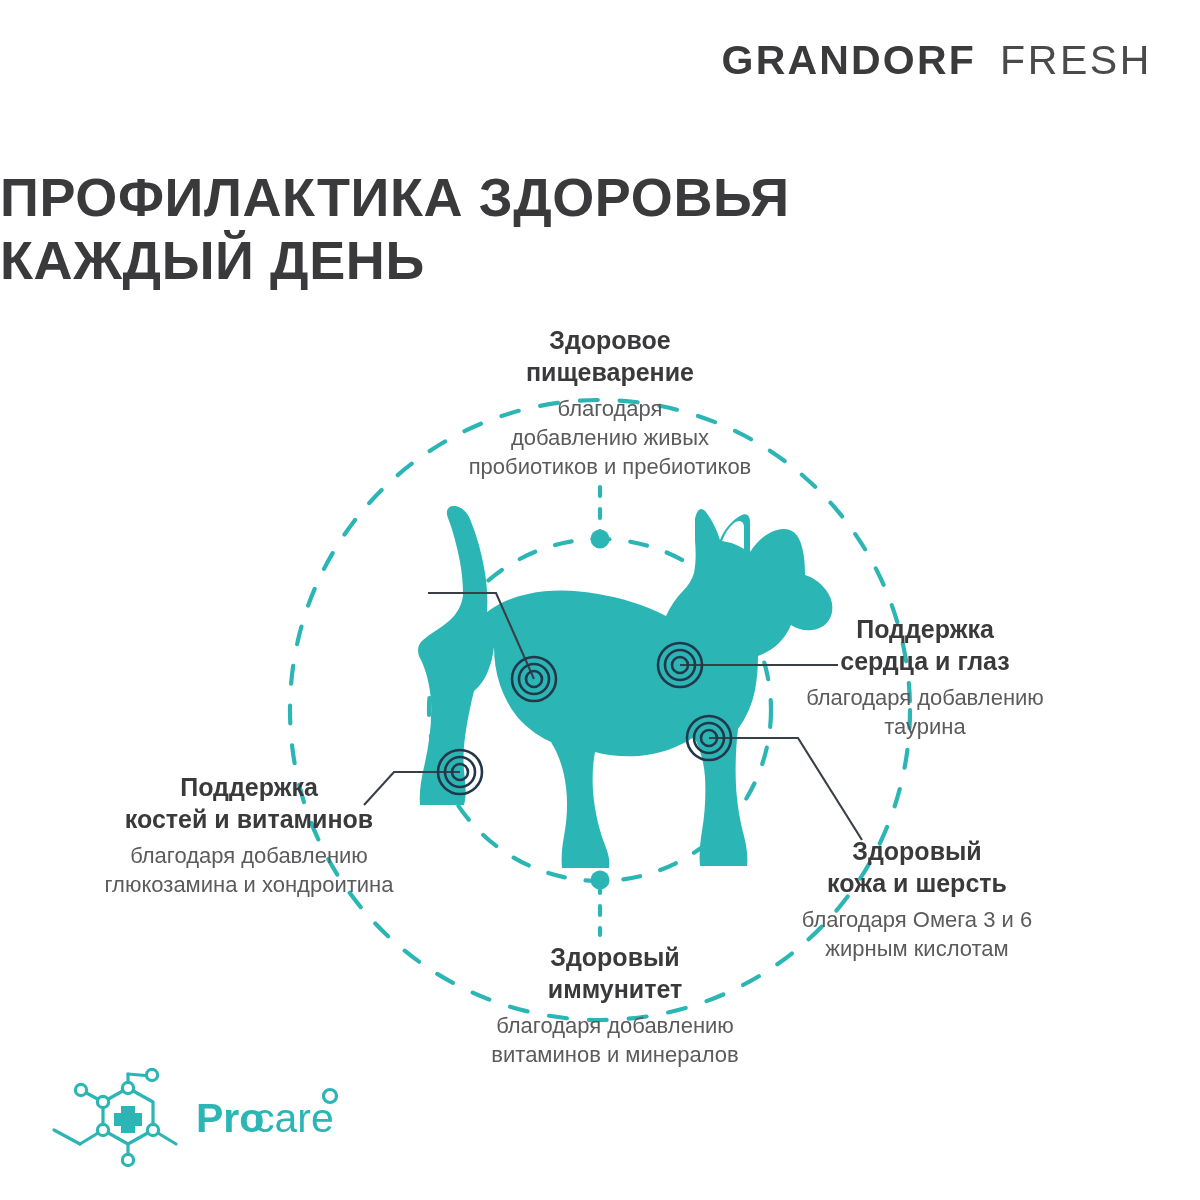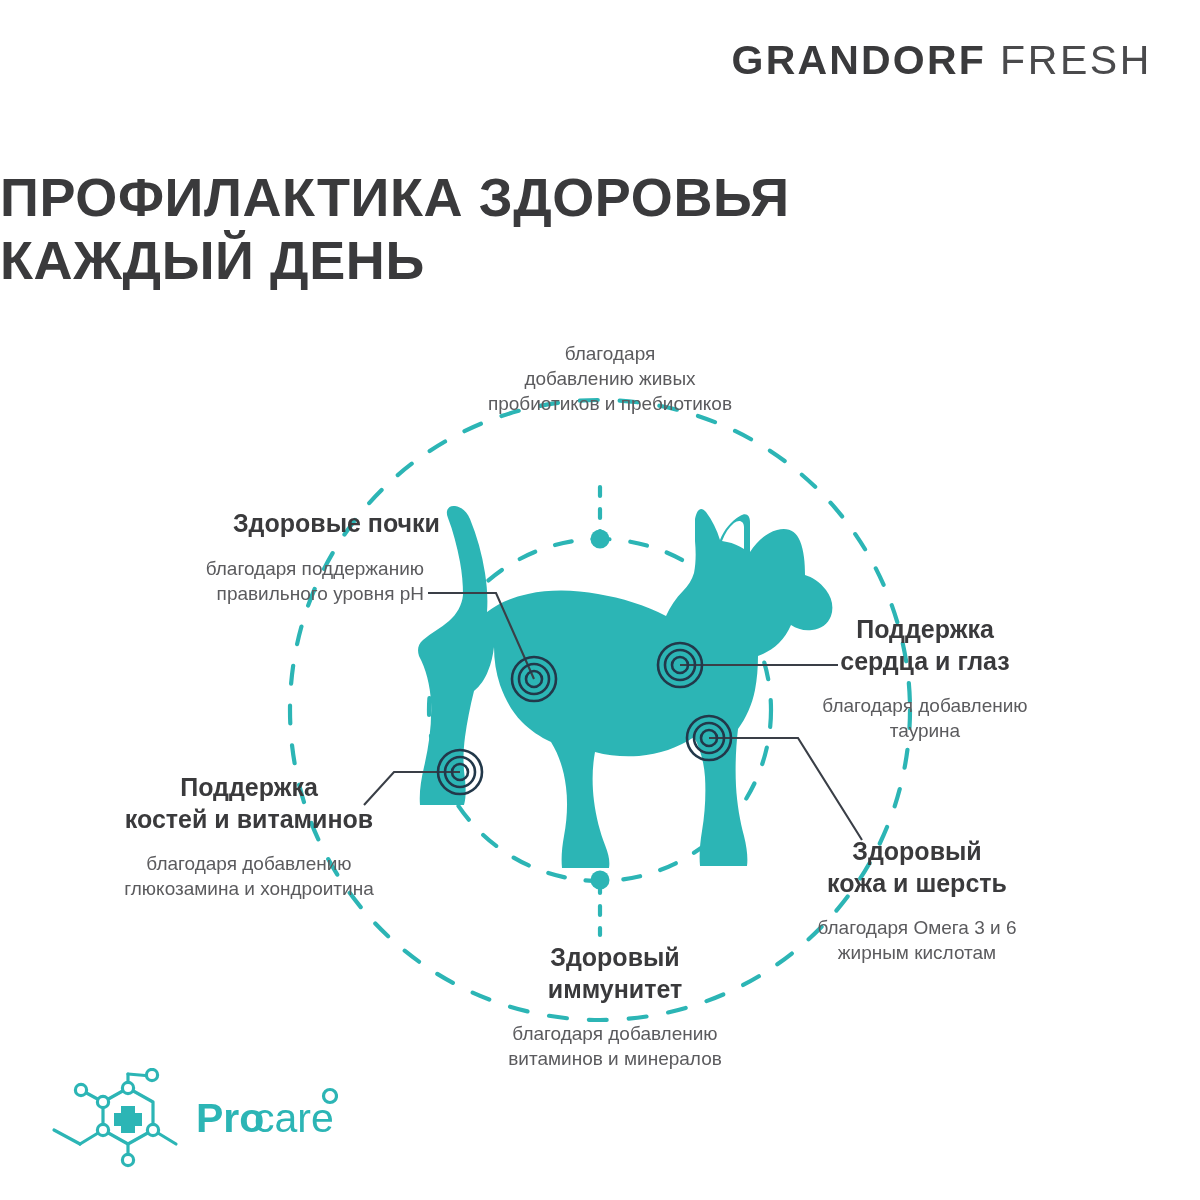--- a/index.html
+++ b/index.html
@@ -20,21 +20,21 @@
     overflow: hidden;
   }
 
   
   .brand {
     position: absolute;
     top: 40px;
     right: 48px;
     display: flex;
     align-items: baseline;
-    gap: 14px;
+    gap: 24px;
     line-height: 1;
   }
   .brand-strong {
     font-size: 41px;
     font-weight: 700;
     letter-spacing: 2.2px;
     color: #3a3a3c;
   }
   .brand-light {
     font-size: 41px;
@@ -73,23 +73,23 @@
   .callout .c-title {
     color: #3a3a3c;
     font-weight: 700;
     font-size: 25px;
     line-height: 1.26;
     margin: 0 0 6px 0;
   }
   .callout .c-desc {
     color: #5b5b5e;
     font-weight: 400;
-    font-size: 19px;
+    font-size: 22px;
     line-height: 1.32;
-    margin: 16px;
+    margin: 6px;
   }
 
   .ta-center { text-align: center; }
   .ta-right  { text-align: right; }
 
   #callout-digestion { left: 380px;  top: 325px;  width: 460px; }
   #callout-kidneys   { left: 90px;   top: 508px;  width: 350px; }
   #callout-heart     { left: 760px;  top: 614px;  width: 330px; }
   #callout-bones     { left: 64px;   top: 772px;  width: 370px; }
   #callout-skin      { left: 752px;  top: 836px;  width: 330px; }
@@ -229,36 +229,31 @@
       <circle cx="709" cy="738" r="8" fill="none" stroke="#22384A" stroke-width="2.6"></circle>
     </g>
     <g>
       <circle cx="460" cy="772" r="22" fill="none" stroke="#22384A" stroke-width="2.6"></circle>
       <circle cx="460" cy="772" r="15" fill="none" stroke="#22384A" stroke-width="2.6"></circle>
       <circle cx="460" cy="772" r="8" fill="none" stroke="#22384A" stroke-width="2.6"></circle>
     </g>
   </svg>
 
   <div class="callout ta-center" id="callout-digestion">
+    <p class="c-title">
+      <span>Здоровое</span><br>
+      <span>пищеварение</span>
+    </p>
     <p class="c-desc">
       <span>благодаря</span><br>
       <span>добавлению живых</span><br>
       <span>пробиотиков и пребиотиков</span>
     </p>
   </div>
 
-  <div class="callout ta-right" id="callout-kidneys">
-    <p class="c-title">
-      <span>Здоровые почки</span>
-    </p>
-    <p class="c-desc">
-      <span>благодаря поддержанию</span><br>
-      <span>правильного уровня pH</span>
-    </p>
-  </div>
 
   <div class="callout ta-center" id="callout-heart">
     <p class="c-title">
       <span>Поддержка</span><br>
       <span>сердца и глаз</span>
     </p>
     <p class="c-desc">
       <span>благодаря добавлению</span><br>
       <span>таурина</span>
     </p>

